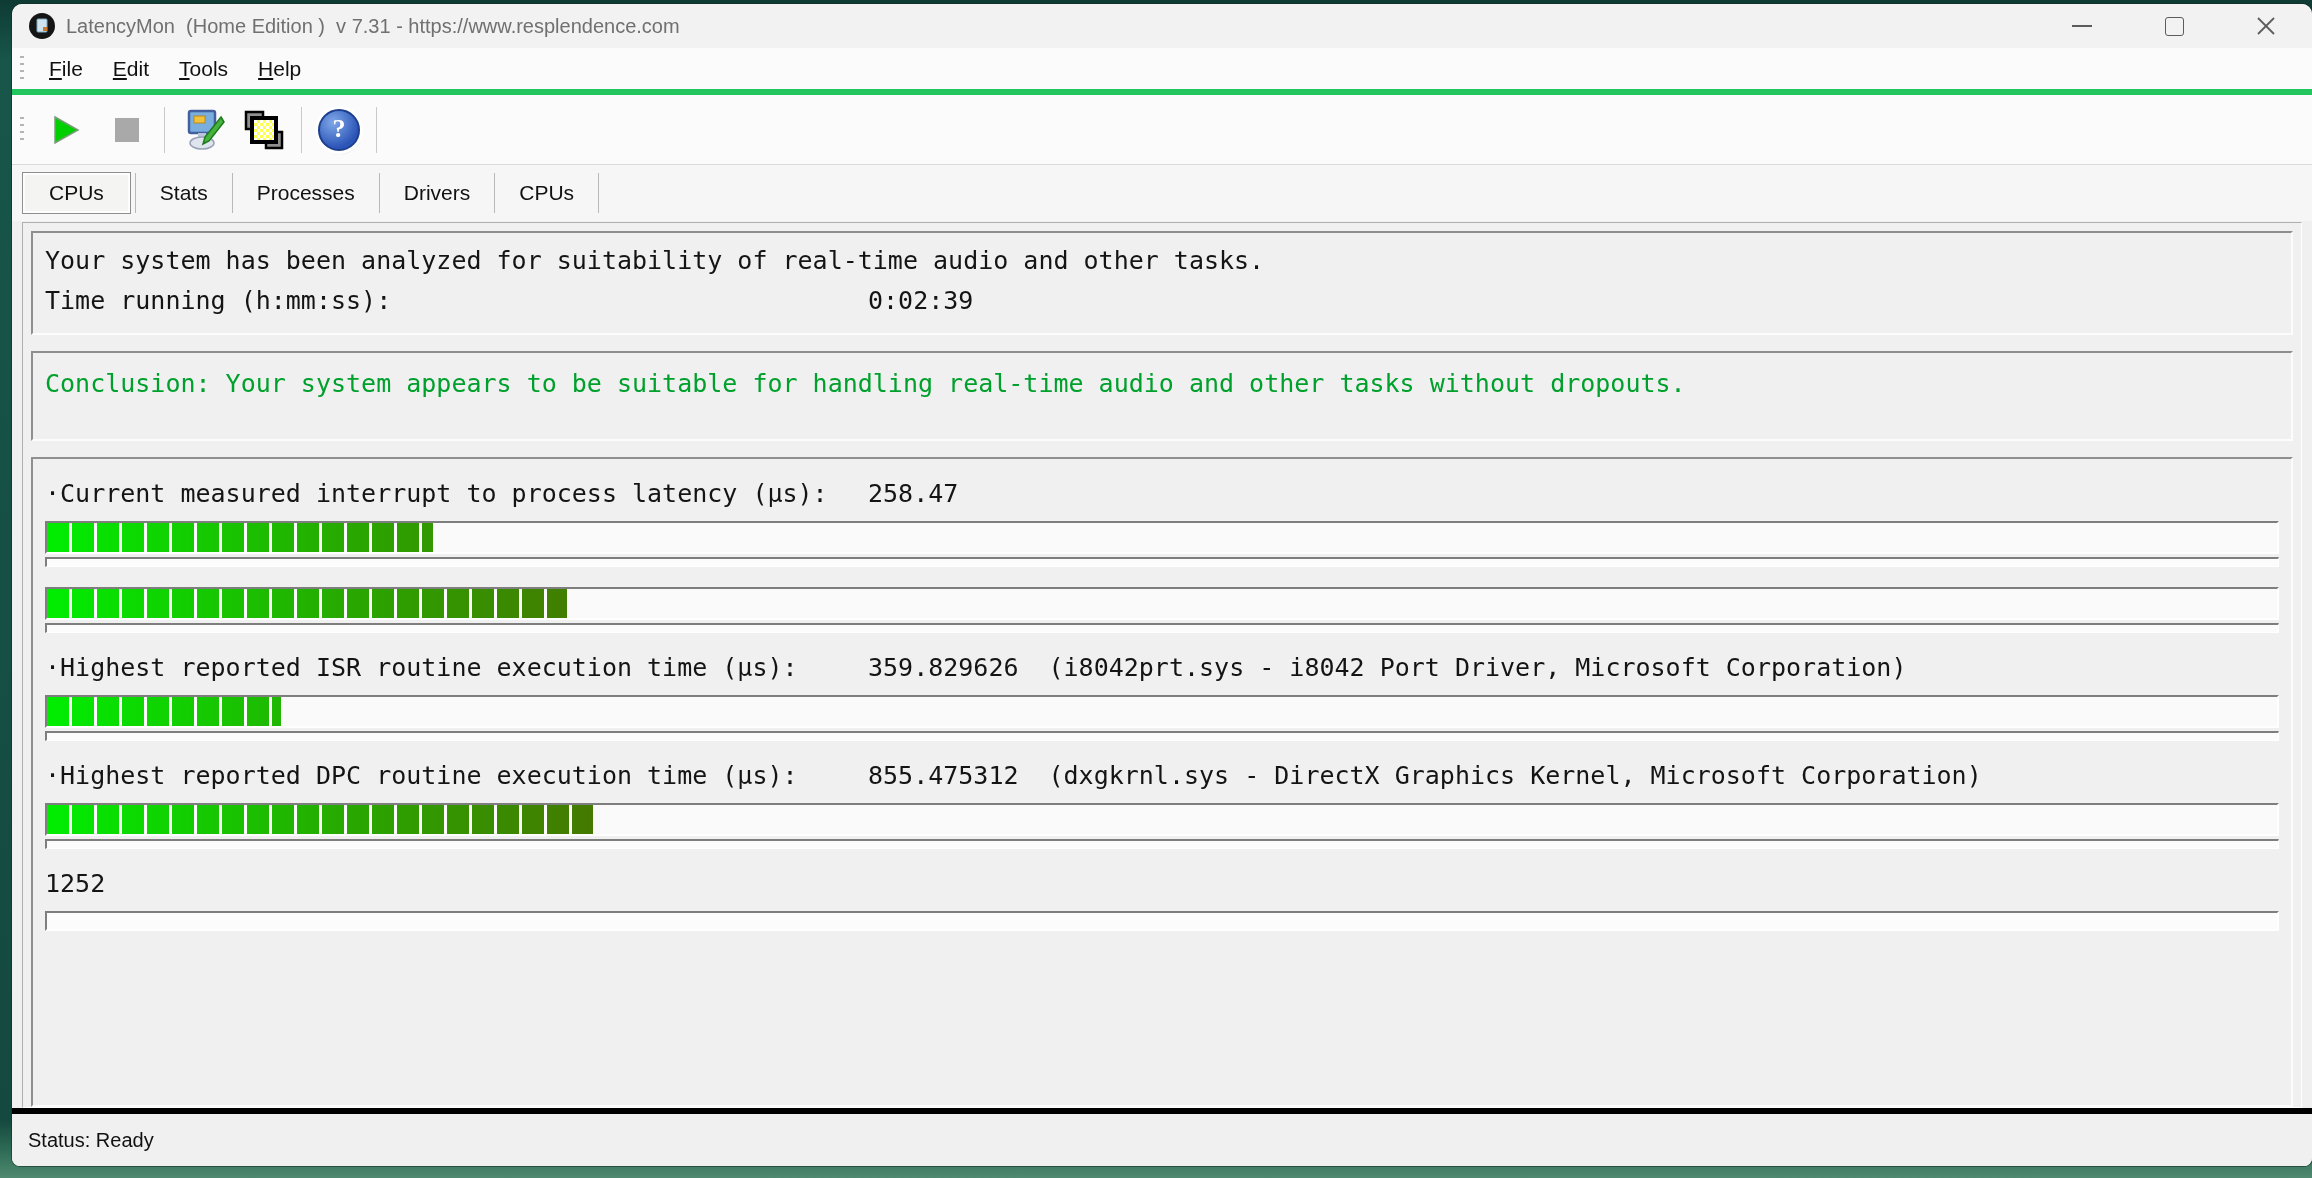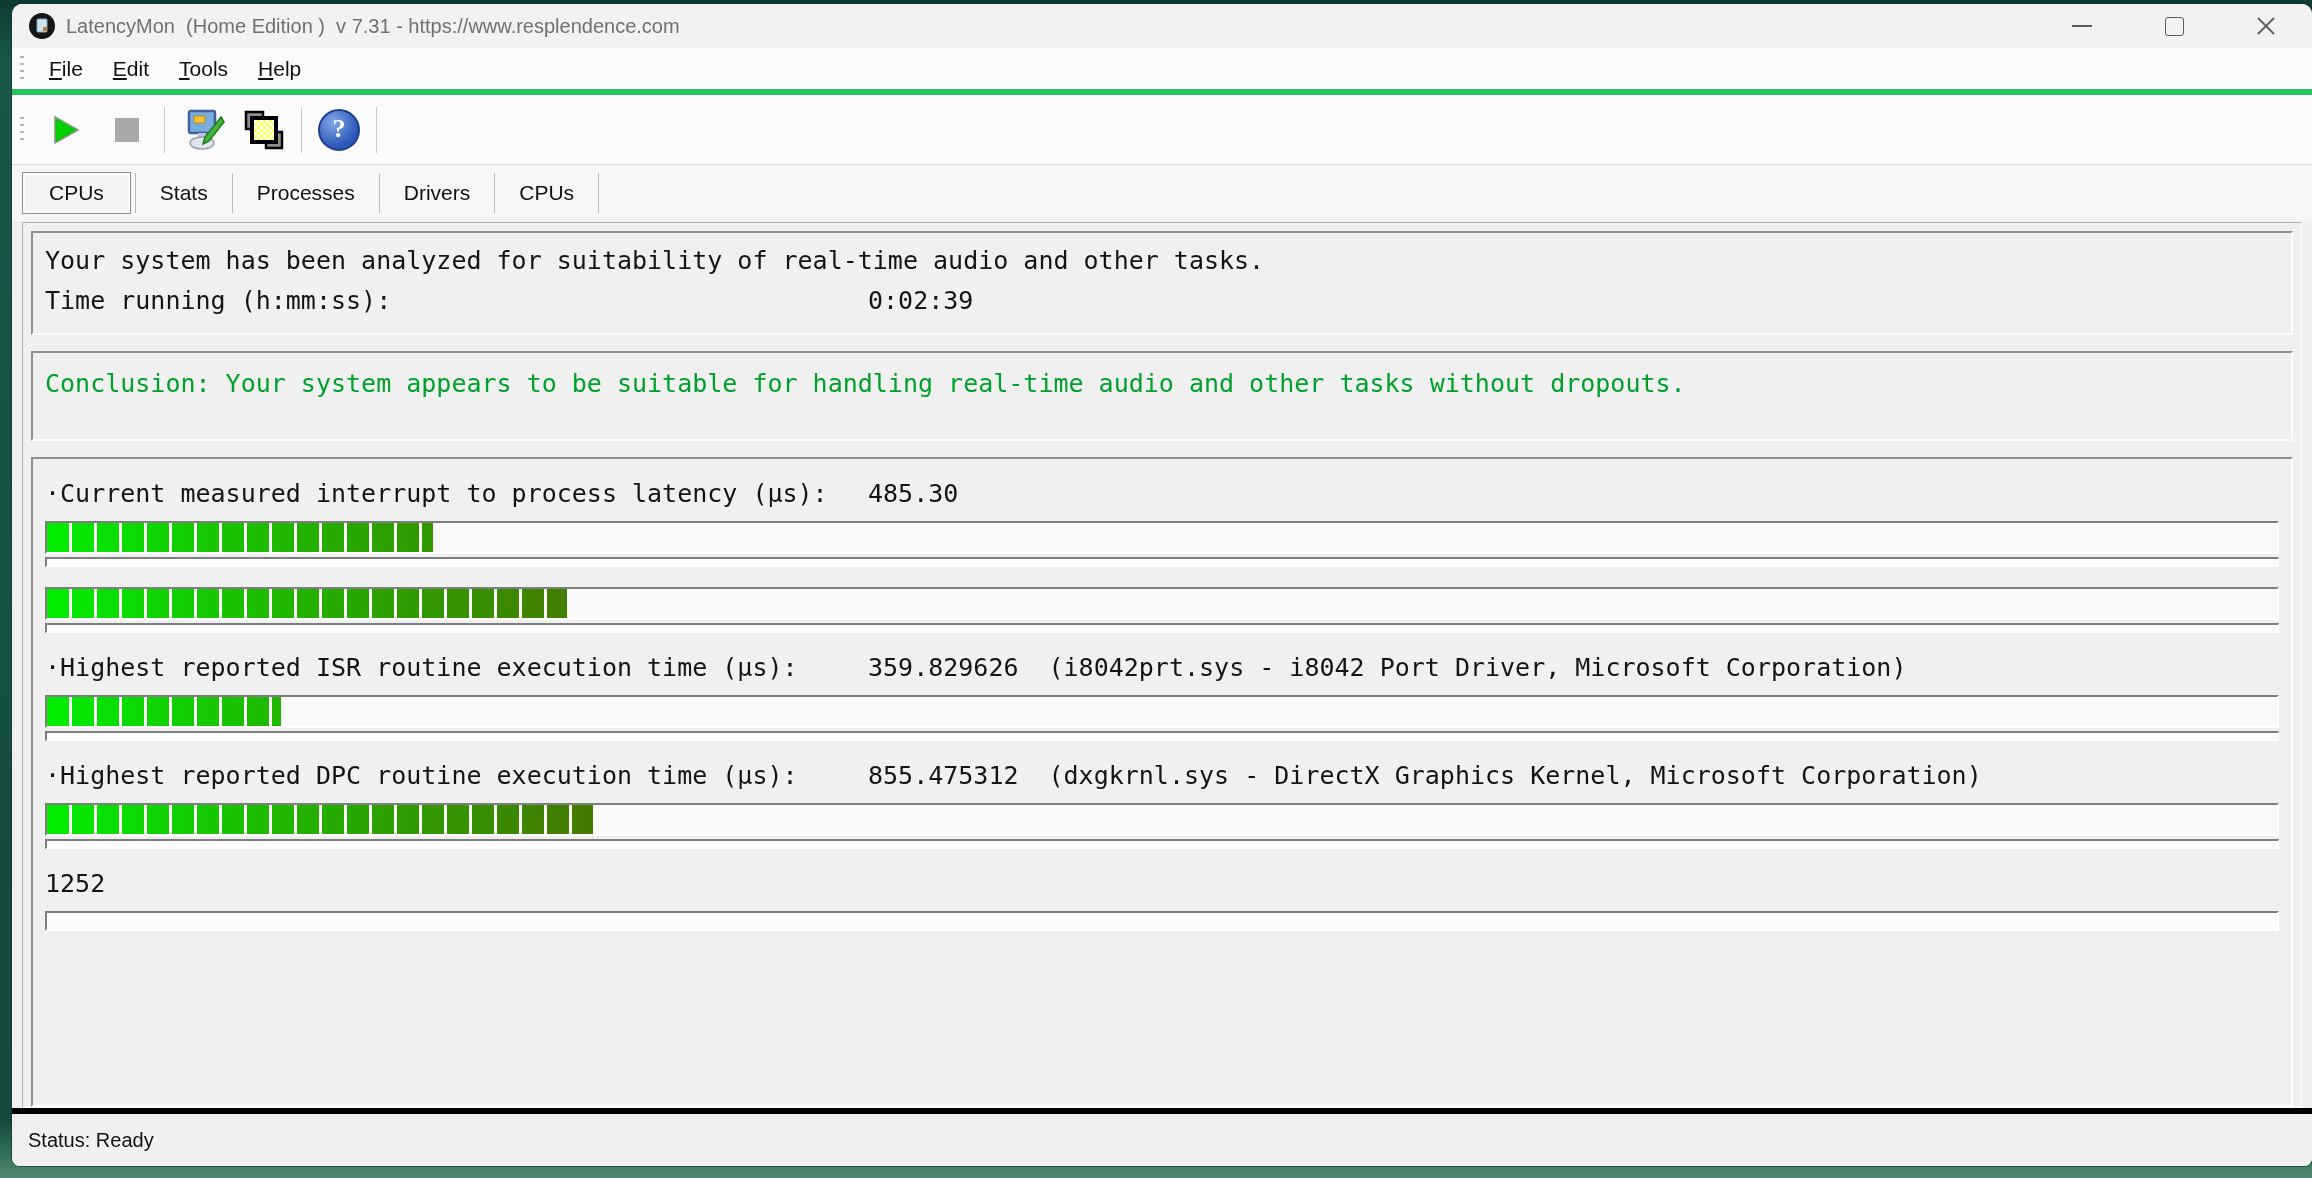--- a/index.html
+++ b/index.html
@@ -192,21 +192,21 @@
 
     <div class="panel panel-conclusion mono">
       <span class="conclusion-text">Conclusion: Your system appears to be suitable for handling real-time audio and other tasks without dropouts.</span>
     </div>
 
     <div class="panel panel-measure mono">
 
       <div class="m-block">
         <div class="m-text">
           <span class="col-label">·Current measured interrupt to process latency (µs):</span>
-          <span>485.30</span>
+          <span>258.47</span>
         </div>
         <div class="m-bar">
           <div class="m-fill" style="width: 17.3%;"></div>
         </div>
         <div class="m-strip"></div>
       </div>
 
       <div class="m-block">
         <div class="m-bar">
           <div class="m-fill" style="width: 23.3%;"></div>

